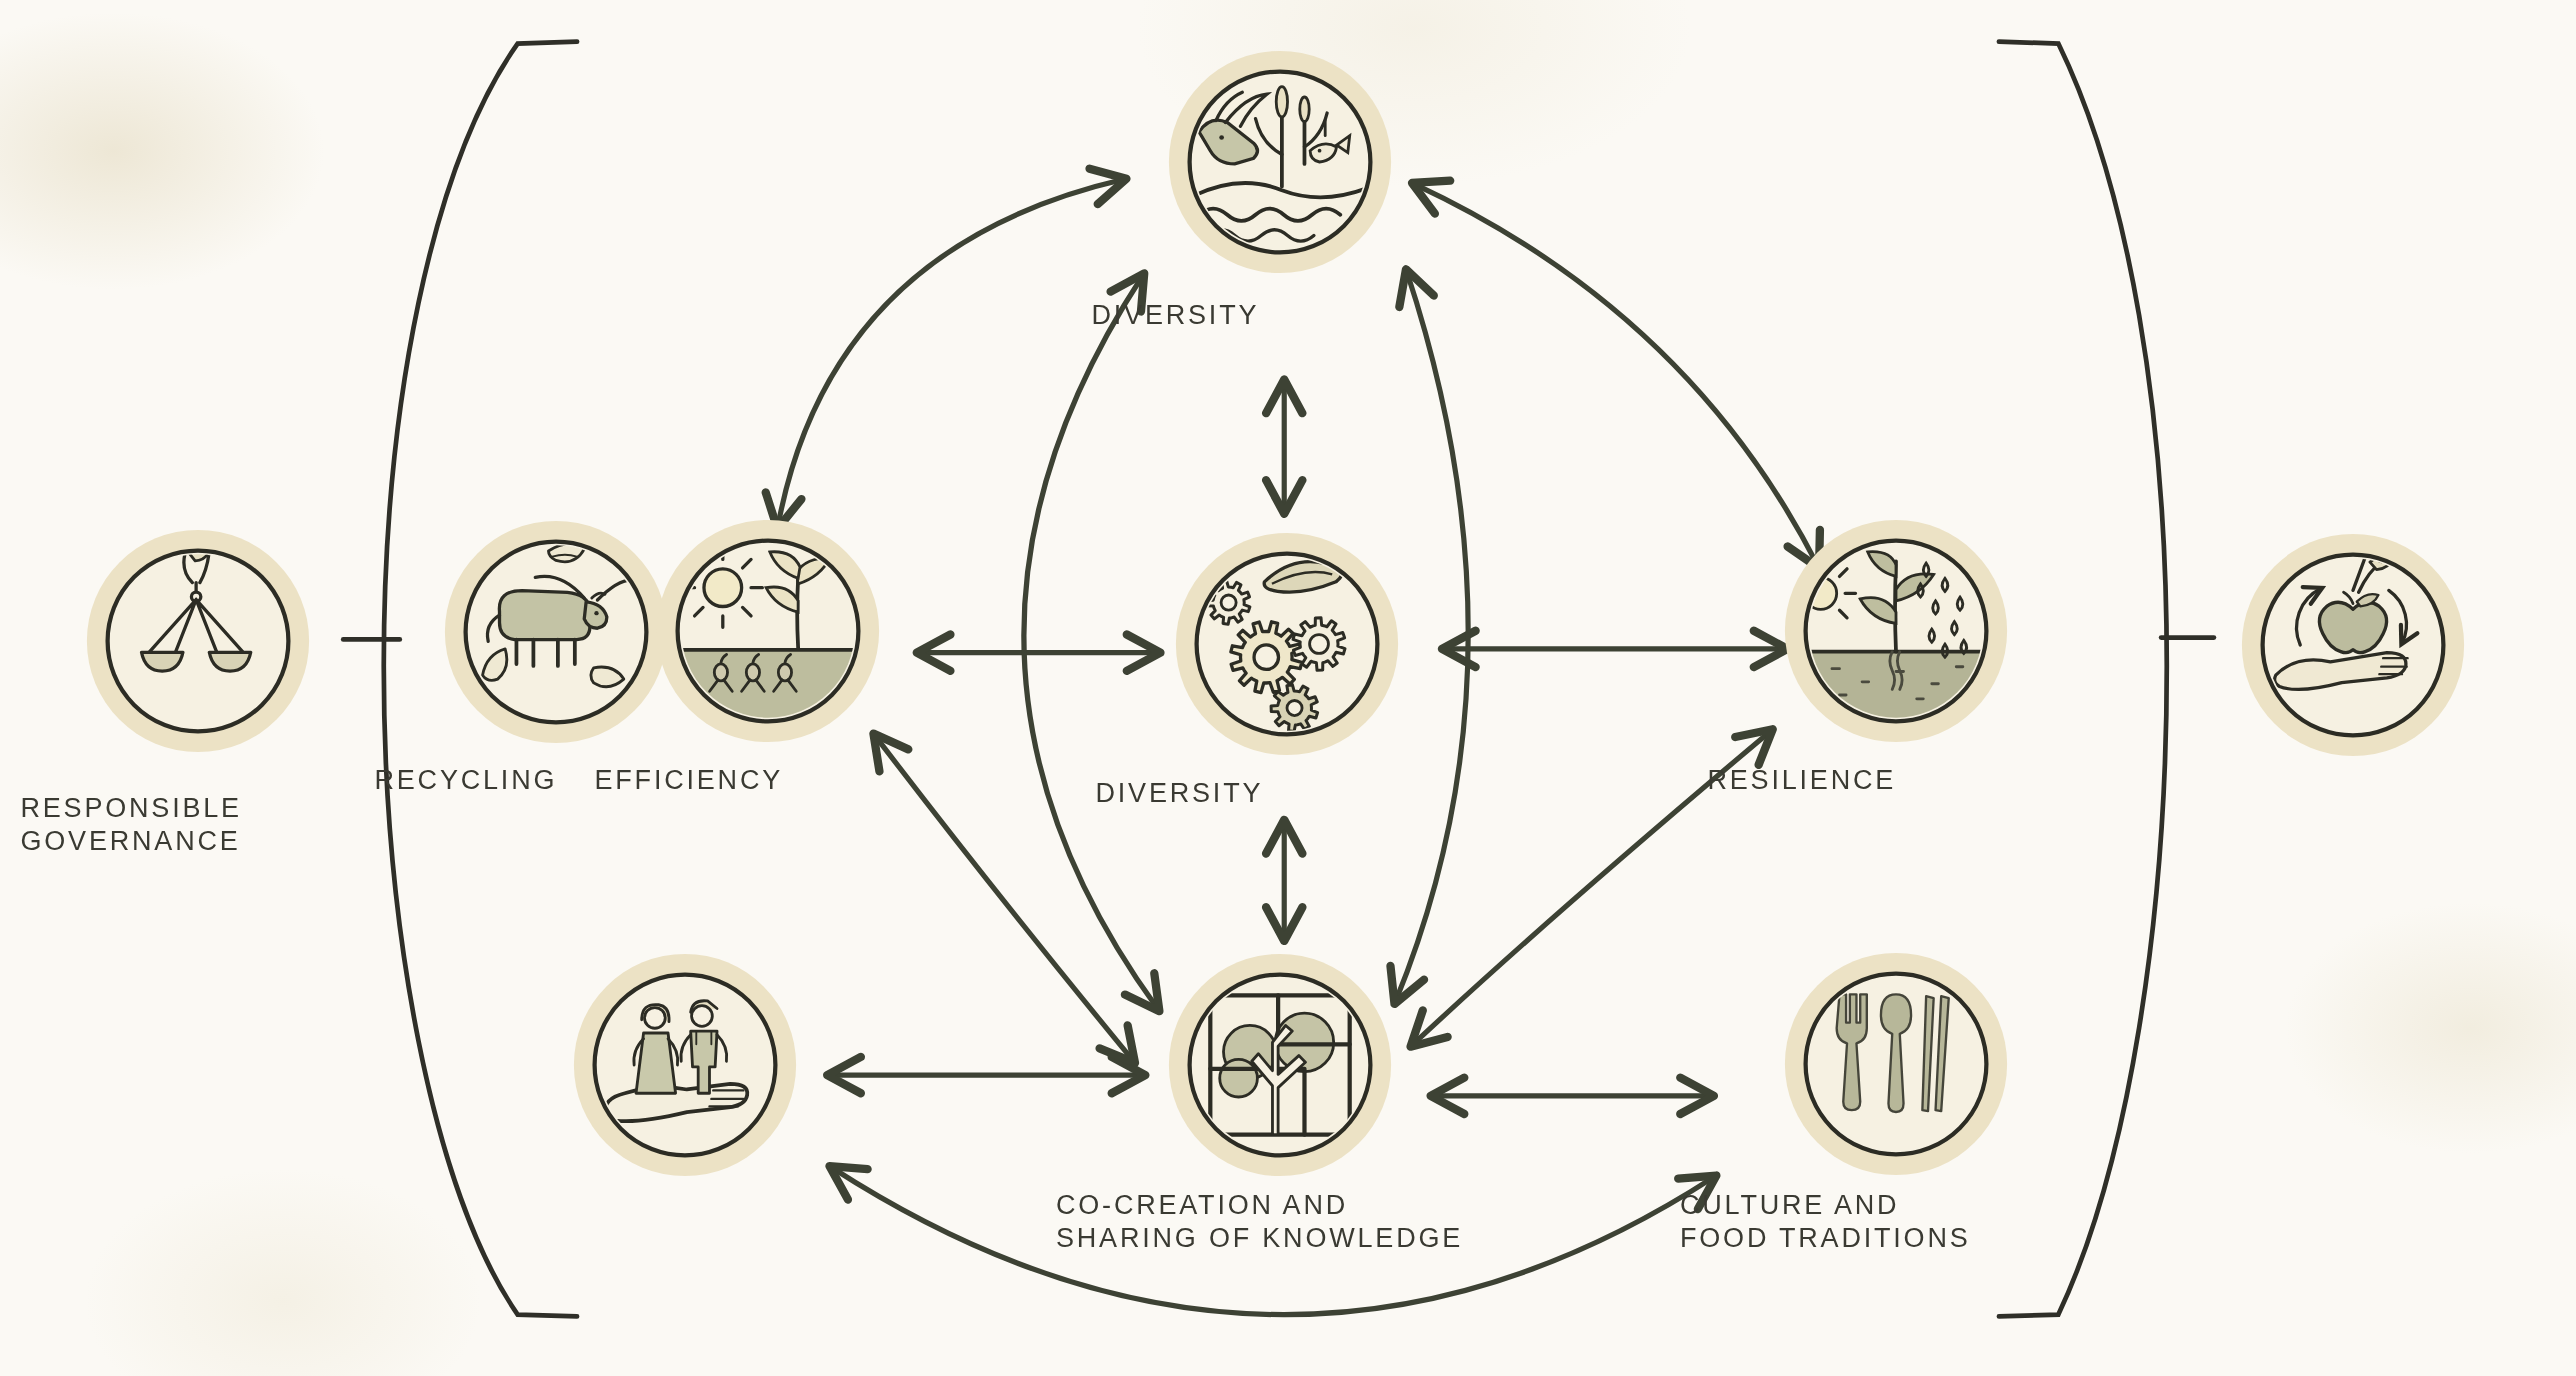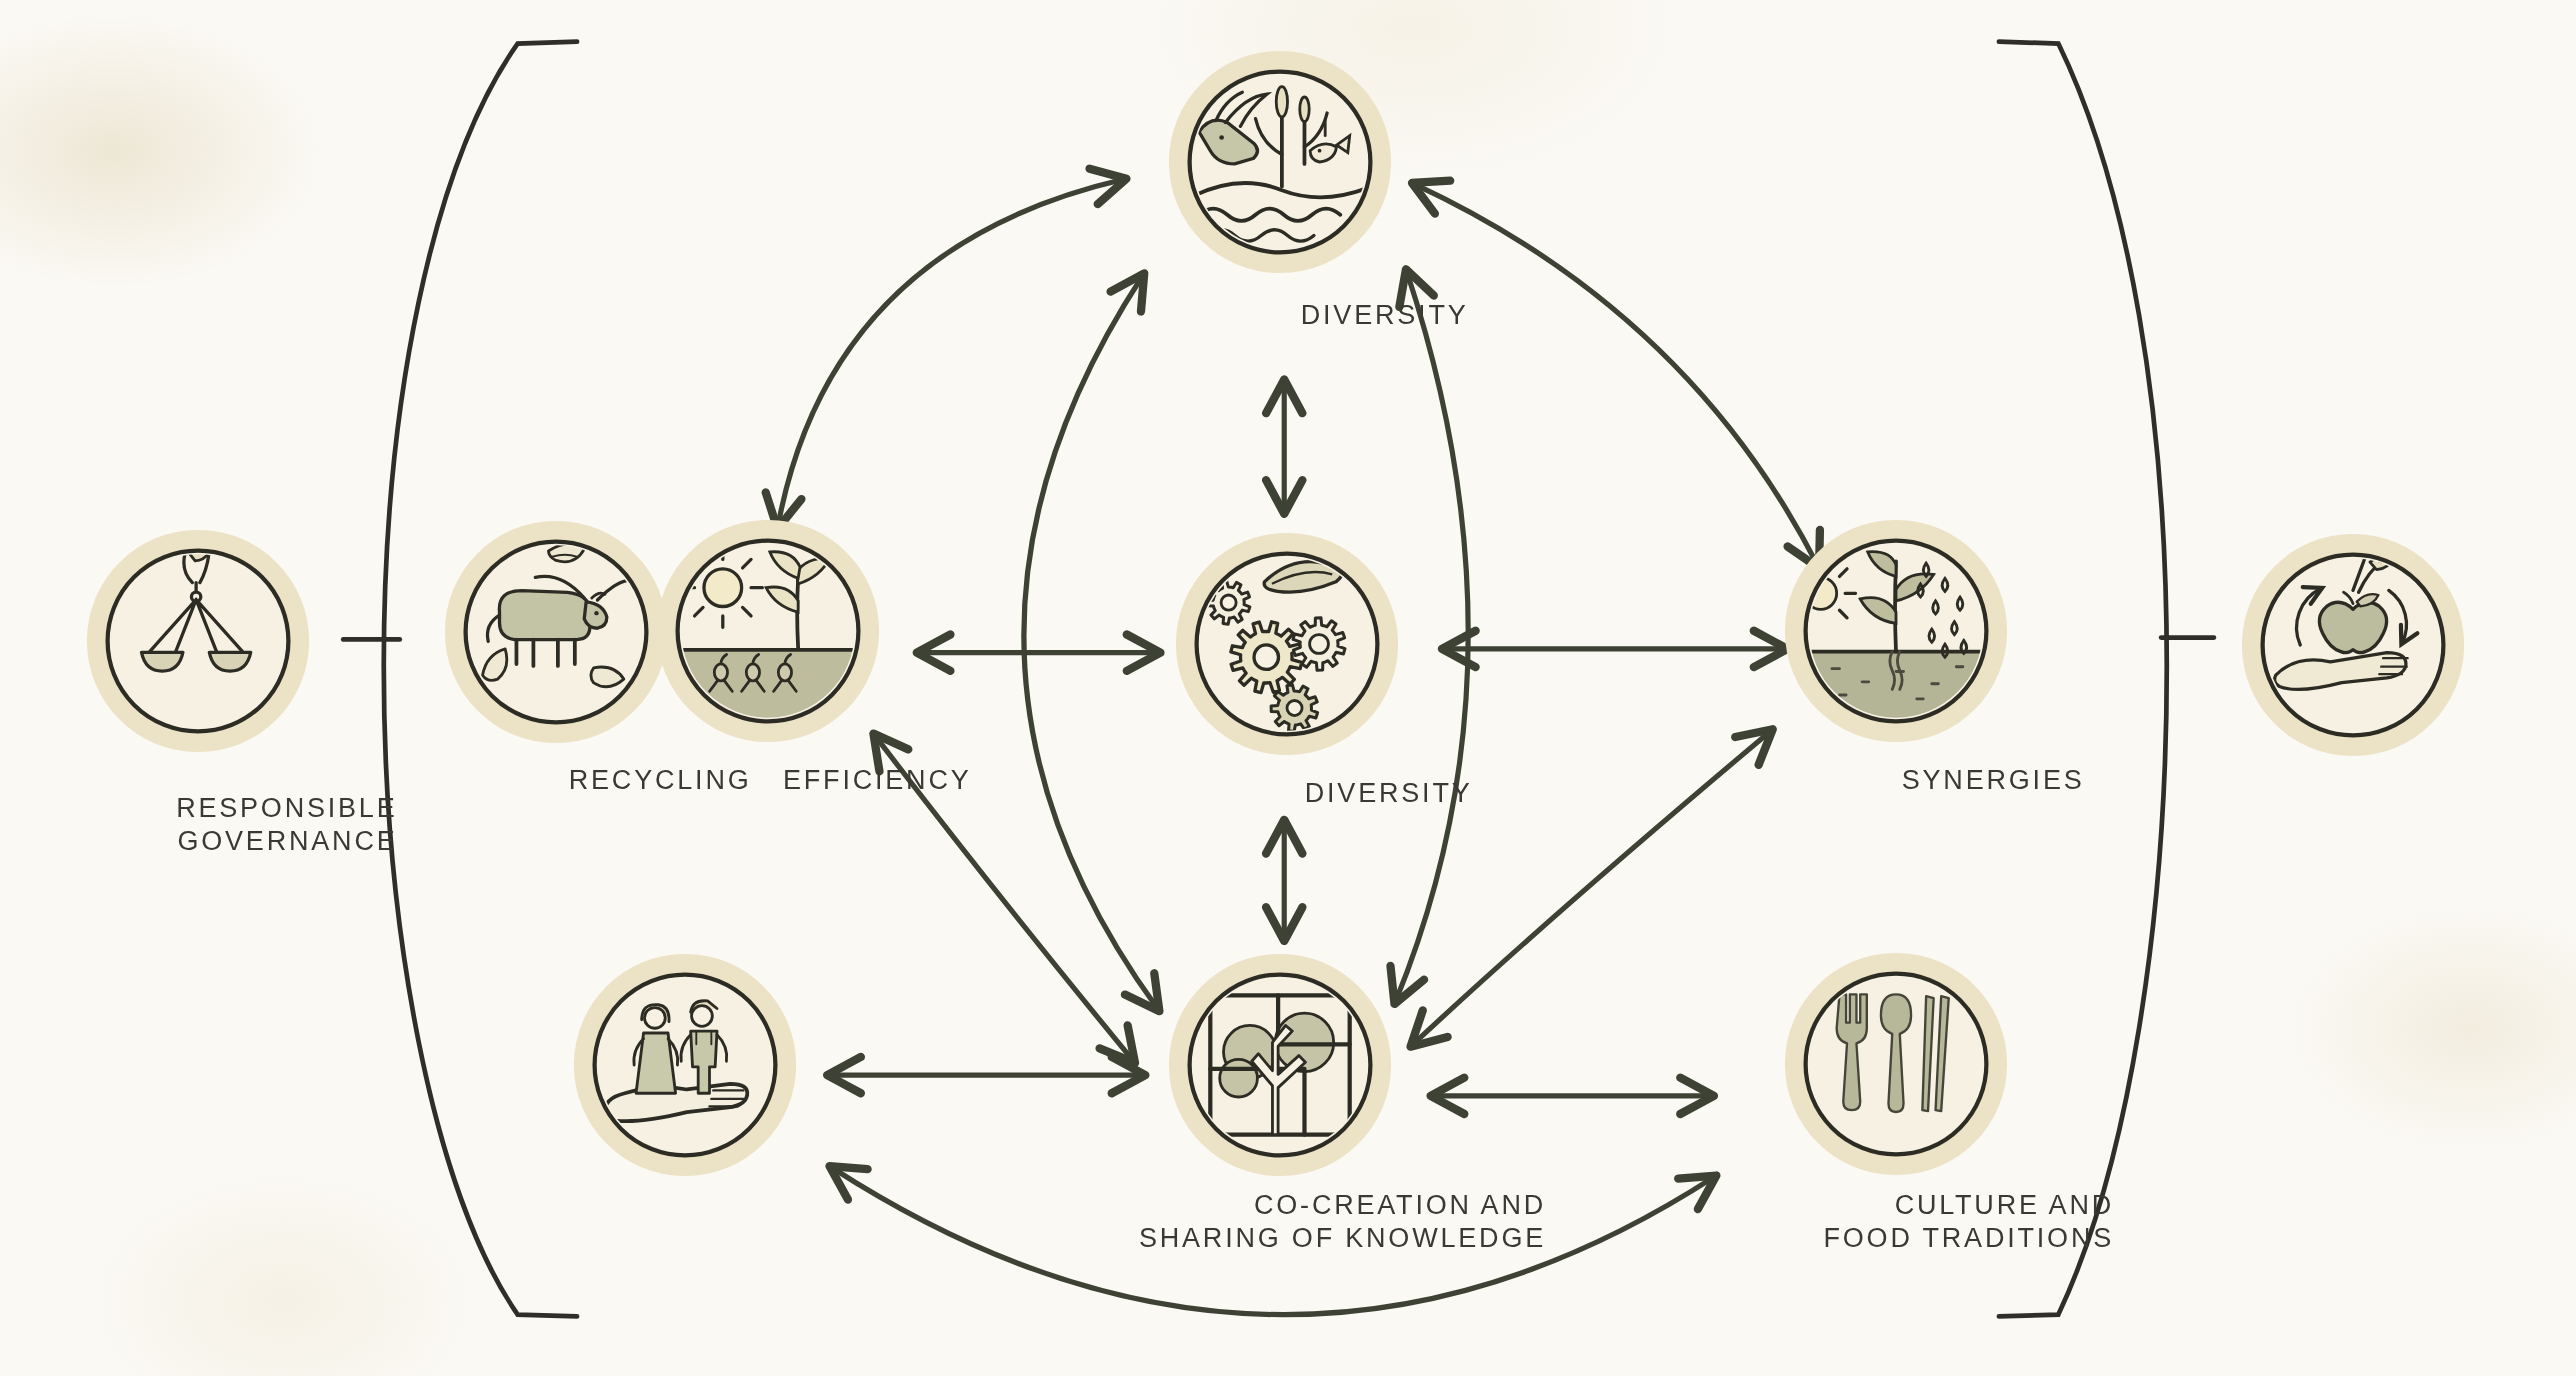--- a/index.html
+++ b/index.html
@@ -9,21 +9,21 @@
     background:
       radial-gradient(ellipse 302px 198px at 113px 151px, rgba(226,216,188,.55), transparent 70%),
       radial-gradient(ellipse 264px 179px at 2470px 1028px, rgba(228,219,192,.40), transparent 70%),
       radial-gradient(ellipse 396px 226px at 1414px 28px, rgba(232,224,200,.30), transparent 70%),
       radial-gradient(ellipse 283px 189px at 283px 1301px, rgba(230,221,195,.30), transparent 70%),
       #fbf9f4;
   }
   #wires{position:absolute;left:0;top:0;}
   .badge{position:absolute;width:226px;height:226px;margin-left:-113px;margin-top:-113px;}
   .lbl{
-    position:absolute;transform:translateX(-50%);text-align:right;
+    position:absolute;transform:translateX(-50%);text-align:left;
     font-size:27px;line-height:33px;letter-spacing:2.8px;color:#3a3a32;
     white-space:pre-line;font-family:"Liberation Sans",sans-serif;
   }
 </style>
 </head>
 <body>
 
 <div id="canvas">
 
   <svg id="wires" width="2576" height="1377" viewBox="0 0 2732 1460">
@@ -287,20 +287,20 @@
       <path d="M152,134 h26 M150,143 h27 M148,151 h24" stroke-width="2.5"></path>
     </g>
   </svg>
 
   <div class="lbl" style="left:1280px;top:299px;width:377px">DIVERSITY</div>
   <div class="lbl" style="left:1284px;top:777px;width:377px">DIVERSITY</div>
   <div class="lbl" style="left:1301px;top:1189px;width:490px">CO-CREATION AND
 SHARING OF KNOWLEDGE</div>
   <div class="lbl" style="left:563px;top:764px;width:377px">RECYCLING</div>
   <div class="lbl" style="left:783px;top:764px;width:377px">EFFICIENCY</div>
-  <div class="lbl" style="left:1896px;top:764px;width:377px">SYNERGIES</div>
+  <div class="lbl" style="left:1896px;top:764px;width:377px">RESILIENCE</div>
   <div class="lbl" style="left:1897px;top:1189px;width:434px">CULTURE AND
 FOOD TRADITIONS</div>
   <div class="lbl" style="left:209px;top:792px;width:377px">RESPONSIBLE
 GOVERNANCE</div>
 
 </div>
 
 
 </body></html>

